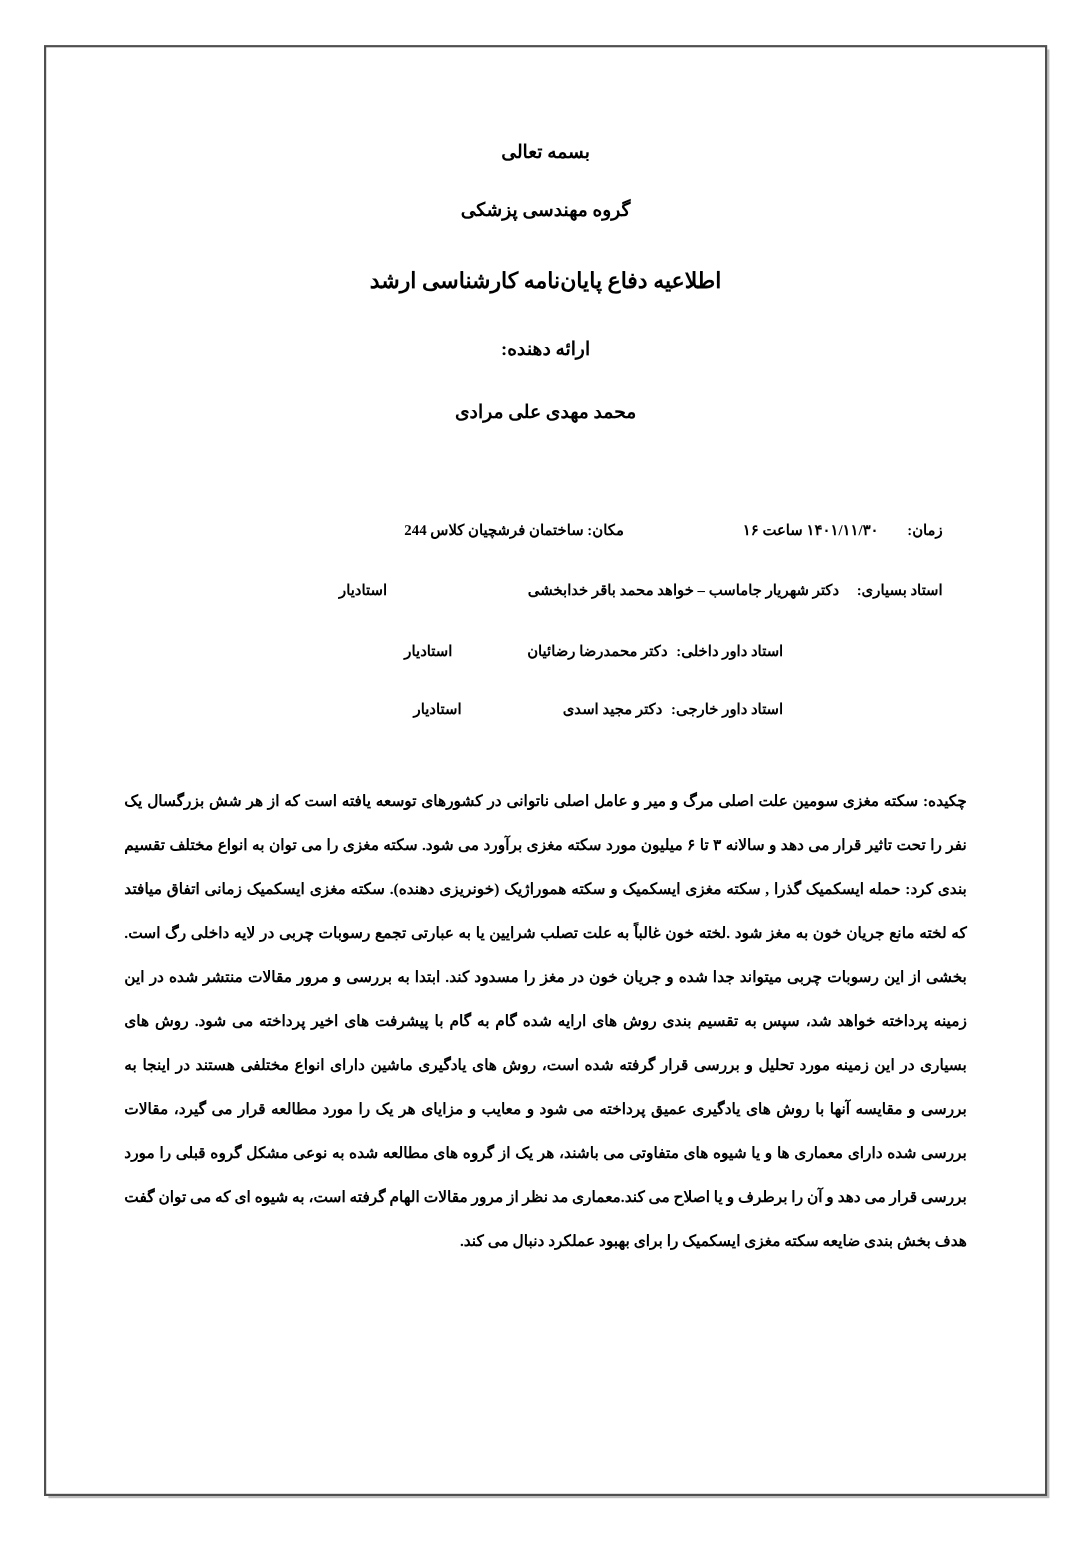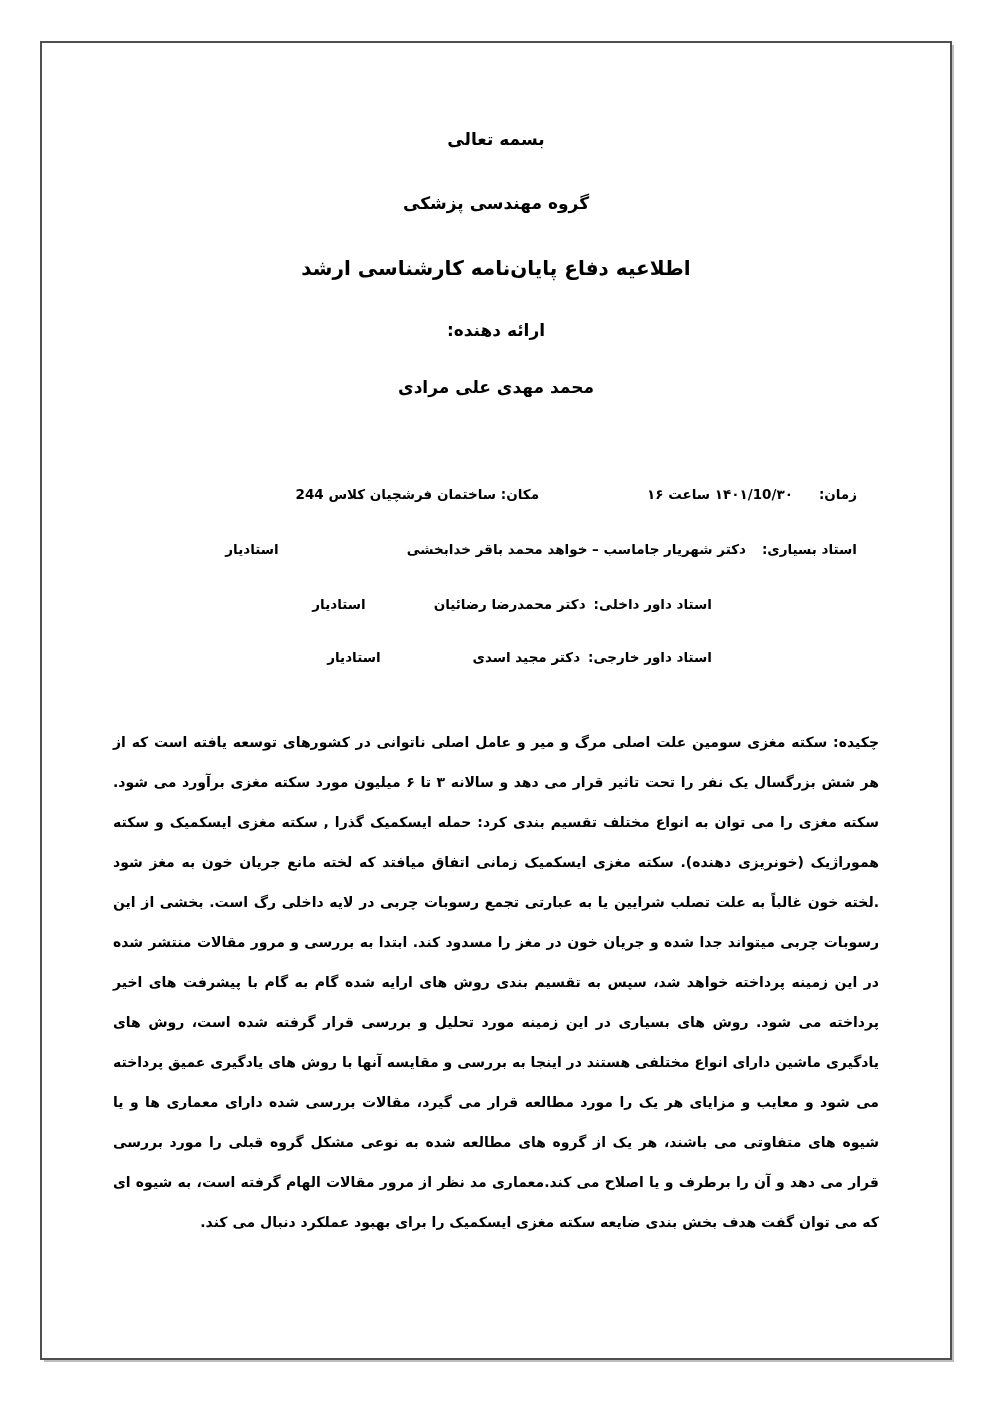--- a/index.html
+++ b/index.html
@@ -23,28 +23,29 @@
     box-sizing: border-box;
     border: 2px solid #4f4f4f;
     box-shadow: 3px 3px 0 -1px #bdbdbd;
     background: #ffffff;
     overflow: hidden;
   }
   .content {
     direction: rtl;
     padding: 0 71px;
     font-weight: bold;
+    font-family: Liberation Serif, serif;
   }
   .heading {
     text-align: center;
     white-space: nowrap;
     font-weight: bold;
   }
   .h-bismillah  { margin-top: 84px; font-size: 17px; line-height: 24px; }
-  .h-department { margin-top: 40px; font-size: 17px; line-height: 24px; }
+  .h-department { margin-top: 28px; font-size: 17px; line-height: 24px; }
   .h-announce   { margin-top: 40px; font-size: 20px; line-height: 26px; }
   .h-thesis     { margin-top: 40px; font-size: 15px; line-height: 24px; }
   .h-presenter  { margin-top: 37px; font-size: 17px; line-height: 24px; }
   .h-name       { margin-top: 33px; font-size: 17px; line-height: 24px; text-align: center; }
 
   .info-row {
     display: flex;
     align-items: baseline;
     font-size: 13.5px;
     line-height: 24px;
@@ -78,21 +79,21 @@
     <div class="heading h-announce">اطلاعیه دفاع پایان‌نامه کارشناسی ارشد</div>
 
 
     <div class="heading h-presenter">ارائه دهنده:</div>
 
     <div class="heading h-name">محمد مهدی علی مرادی</div>
 
     <div class="info-row row-schedule">
       <span>زمان:</span>
       <span class="sp" style="width:26px"></span>
-      <span>۱۴۰۱/10/۳۰ ساعت ۱۶</span>
+      <span>۱۴۰۱/۱۱/۳۰ ساعت ۱۶</span>
       <span class="sp" style="width:108px"></span>
       <span>مکان: ساختمان فرشچیان کلاس 244</span>
     </div>
 
     <div class="info-row row-advisor">
       <span>استاد بسیاری:</span>
       <span class="sp" style="width:16px"></span>
       <span>دکتر شهریار جاماسب – خواهد محمد باقر خدابخشی</span>
       <span class="sp" style="width:128px"></span>
       <span>استادیار</span>

